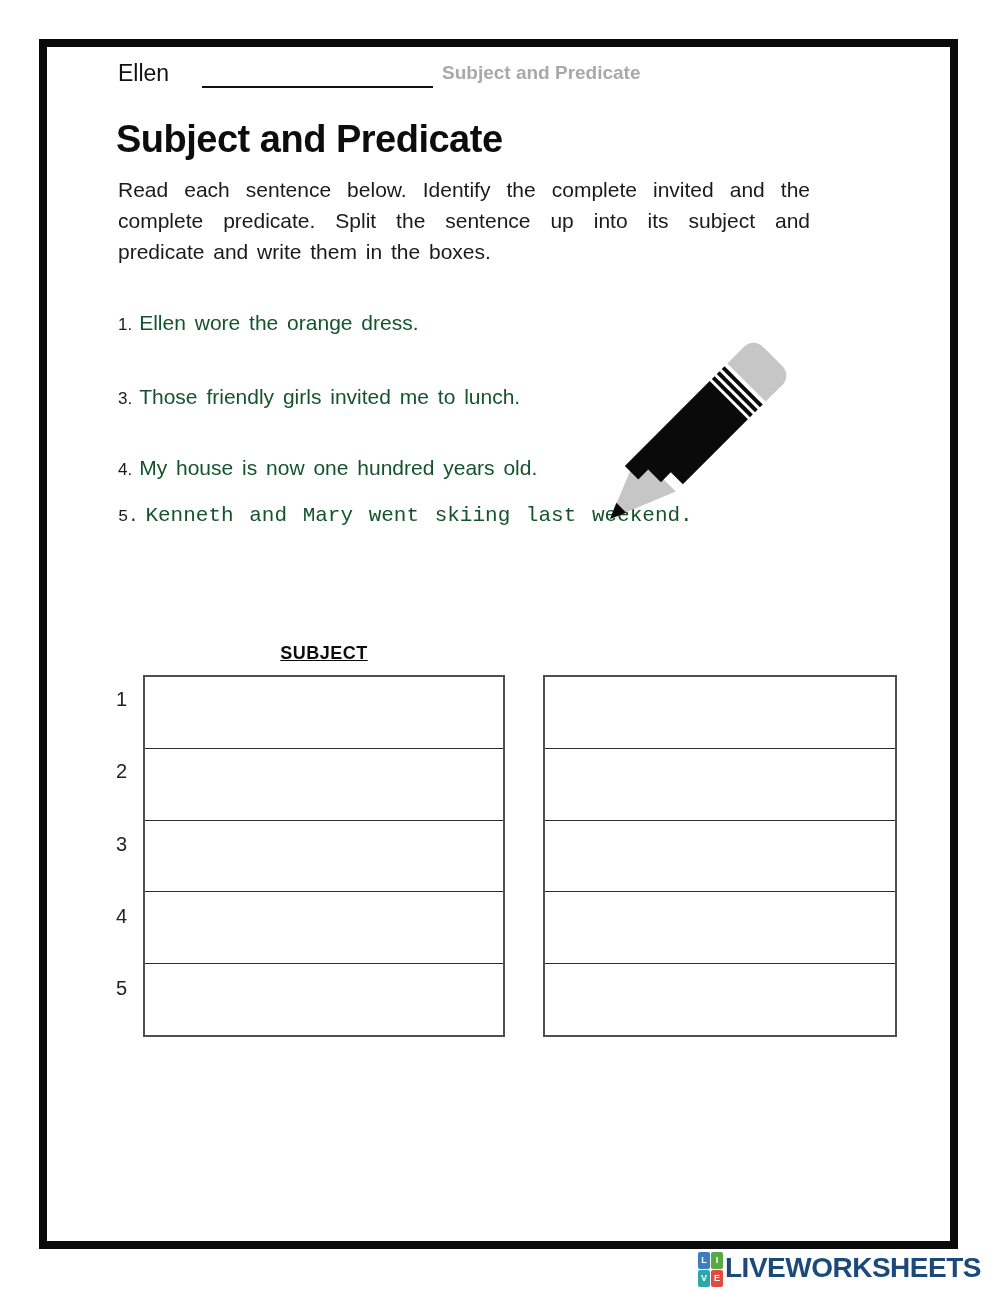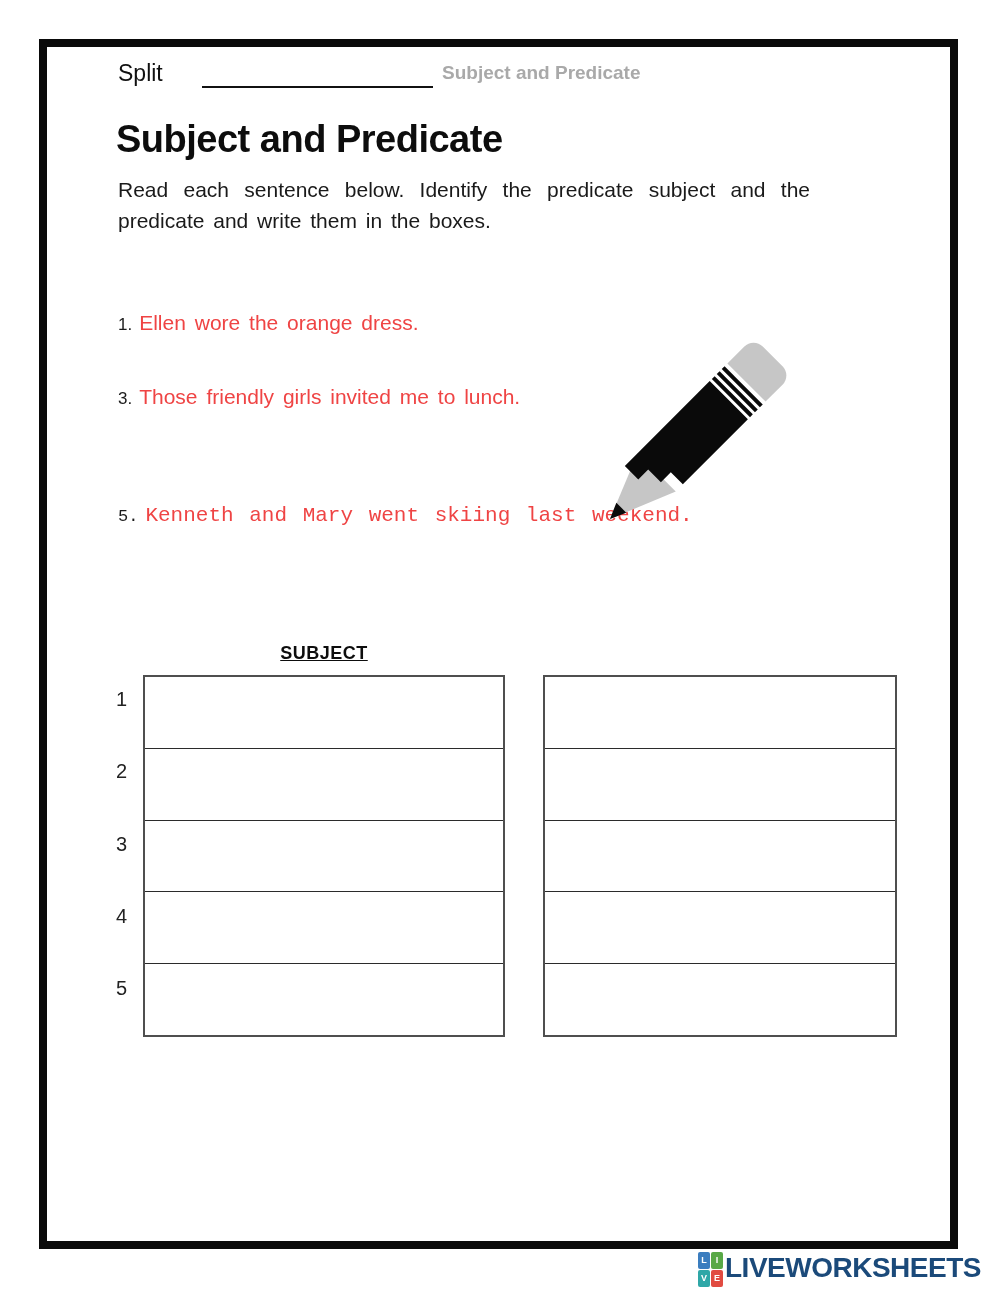--- a/index.html
+++ b/index.html
@@ -13,21 +13,21 @@
   .corner-title{position:absolute;left:442px;top:62px;font-size:19px;font-weight:bold;
                 color:#a9a9a9;line-height:22px;}
   .page-title{position:absolute;left:116px;top:118px;margin:0;font-size:38px;font-weight:bold;
               letter-spacing:-0.5px;color:#0d0d0d;line-height:42px;}
   .instructions{position:absolute;left:118px;top:174px;width:692px;font-size:21px;
                 line-height:31px;color:#1a1a1a;}
   .instr-line{text-align:justify;text-align-last:justify;}
   .instr-line.last{text-align:left;text-align-last:left;word-spacing:3px;}
   .sentence{position:absolute;left:118px;height:28px;white-space:nowrap;}
   .sentence .num{font-size:17px;margin-right:7px;color:#1a1a1a;}
-  .sentence .txt{font-size:21px;word-spacing:3px;color:#ef4444;}
+  .sentence .txt{font-size:21px;word-spacing:3px;color:#14532d;}
   .s1{top:311px;} .s2{top:359px;} .s3{top:385px;} .s4{top:456px;} .s5{top:504px;font-family:Liberation Mono, monospace;}
   .pencil-wrap{position:absolute;left:600px;top:336px;width:200px;height:200px;}
   .col-header{position:absolute;top:643px;font-size:18px;font-weight:bold;text-align:center;
               color:#0d0d0d;letter-spacing:0.5px;text-decoration:underline;}
   .subject-header{left:143px;width:362px;}
   .predicate-header{left:543px;width:354px;margin-top:30px;}
   .answer-table{position:absolute;top:675px;height:362px;border:2px solid #4f4f4f;
                 box-sizing:border-box;display:flex;flex-direction:column;background:#fff;}
   .subject-table{left:143px;width:362px;}
   .predicate-table{left:543px;width:354px;}
@@ -43,36 +43,40 @@
   .tile span{font-size:9px;font-weight:bold;color:#fff;line-height:9px;}
   .brand-name{font-size:28px;font-weight:bold;letter-spacing:-0.5px;line-height:34px;
               margin-left:2px;}
 </style>
 </head>
 <body>
 
 <div class="page">
   <div class="frame"></div>
 
-  <span class="name-label">Split</span>
+  <span class="name-label">Ellen</span>
   <div class="name-line"></div>
   <span class="corner-title">Subject and Predicate</span>
 
   <h1 class="page-title">Subject and Predicate</h1>
 
   <div class="instructions">
-    <div class="instr-line">Read each sentence below. Identify the predicate subject and the</div>
+    <div class="instr-line">Read each sentence below. Identify the complete invited and the</div>
+    <div class="instr-line">complete predicate. Split the sentence up into its subject and</div>
     <div class="instr-line last">predicate and write them in the boxes.</div>
   </div>
 
   <div class="sentence s1">
     <span class="num">1.</span><span class="txt">Ellen wore the orange dress.</span>
   </div>
   <div class="sentence s3">
     <span class="num">3.</span><span class="txt">Those friendly girls invited me to lunch.</span>
+  </div>
+  <div class="sentence s4">
+    <span class="num">4.</span><span class="txt">My house is now one hundred years old.</span>
   </div>
   <div class="sentence s5">
     <span class="num">5.</span><span class="txt">Kenneth and Mary went skiing last weekend.</span>
   </div>
 
   <div class="pencil-wrap">
     <svg width="200" height="200" viewBox="0 0 200 200">
       <g transform="translate(10,183) rotate(-45)">
         <polygon points="0,0 66,-27 66,27" fill="#c6c6c6"></polygon>
         <polygon points="0,0 16,-7 16,7" fill="#0a0a0a"></polygon>

